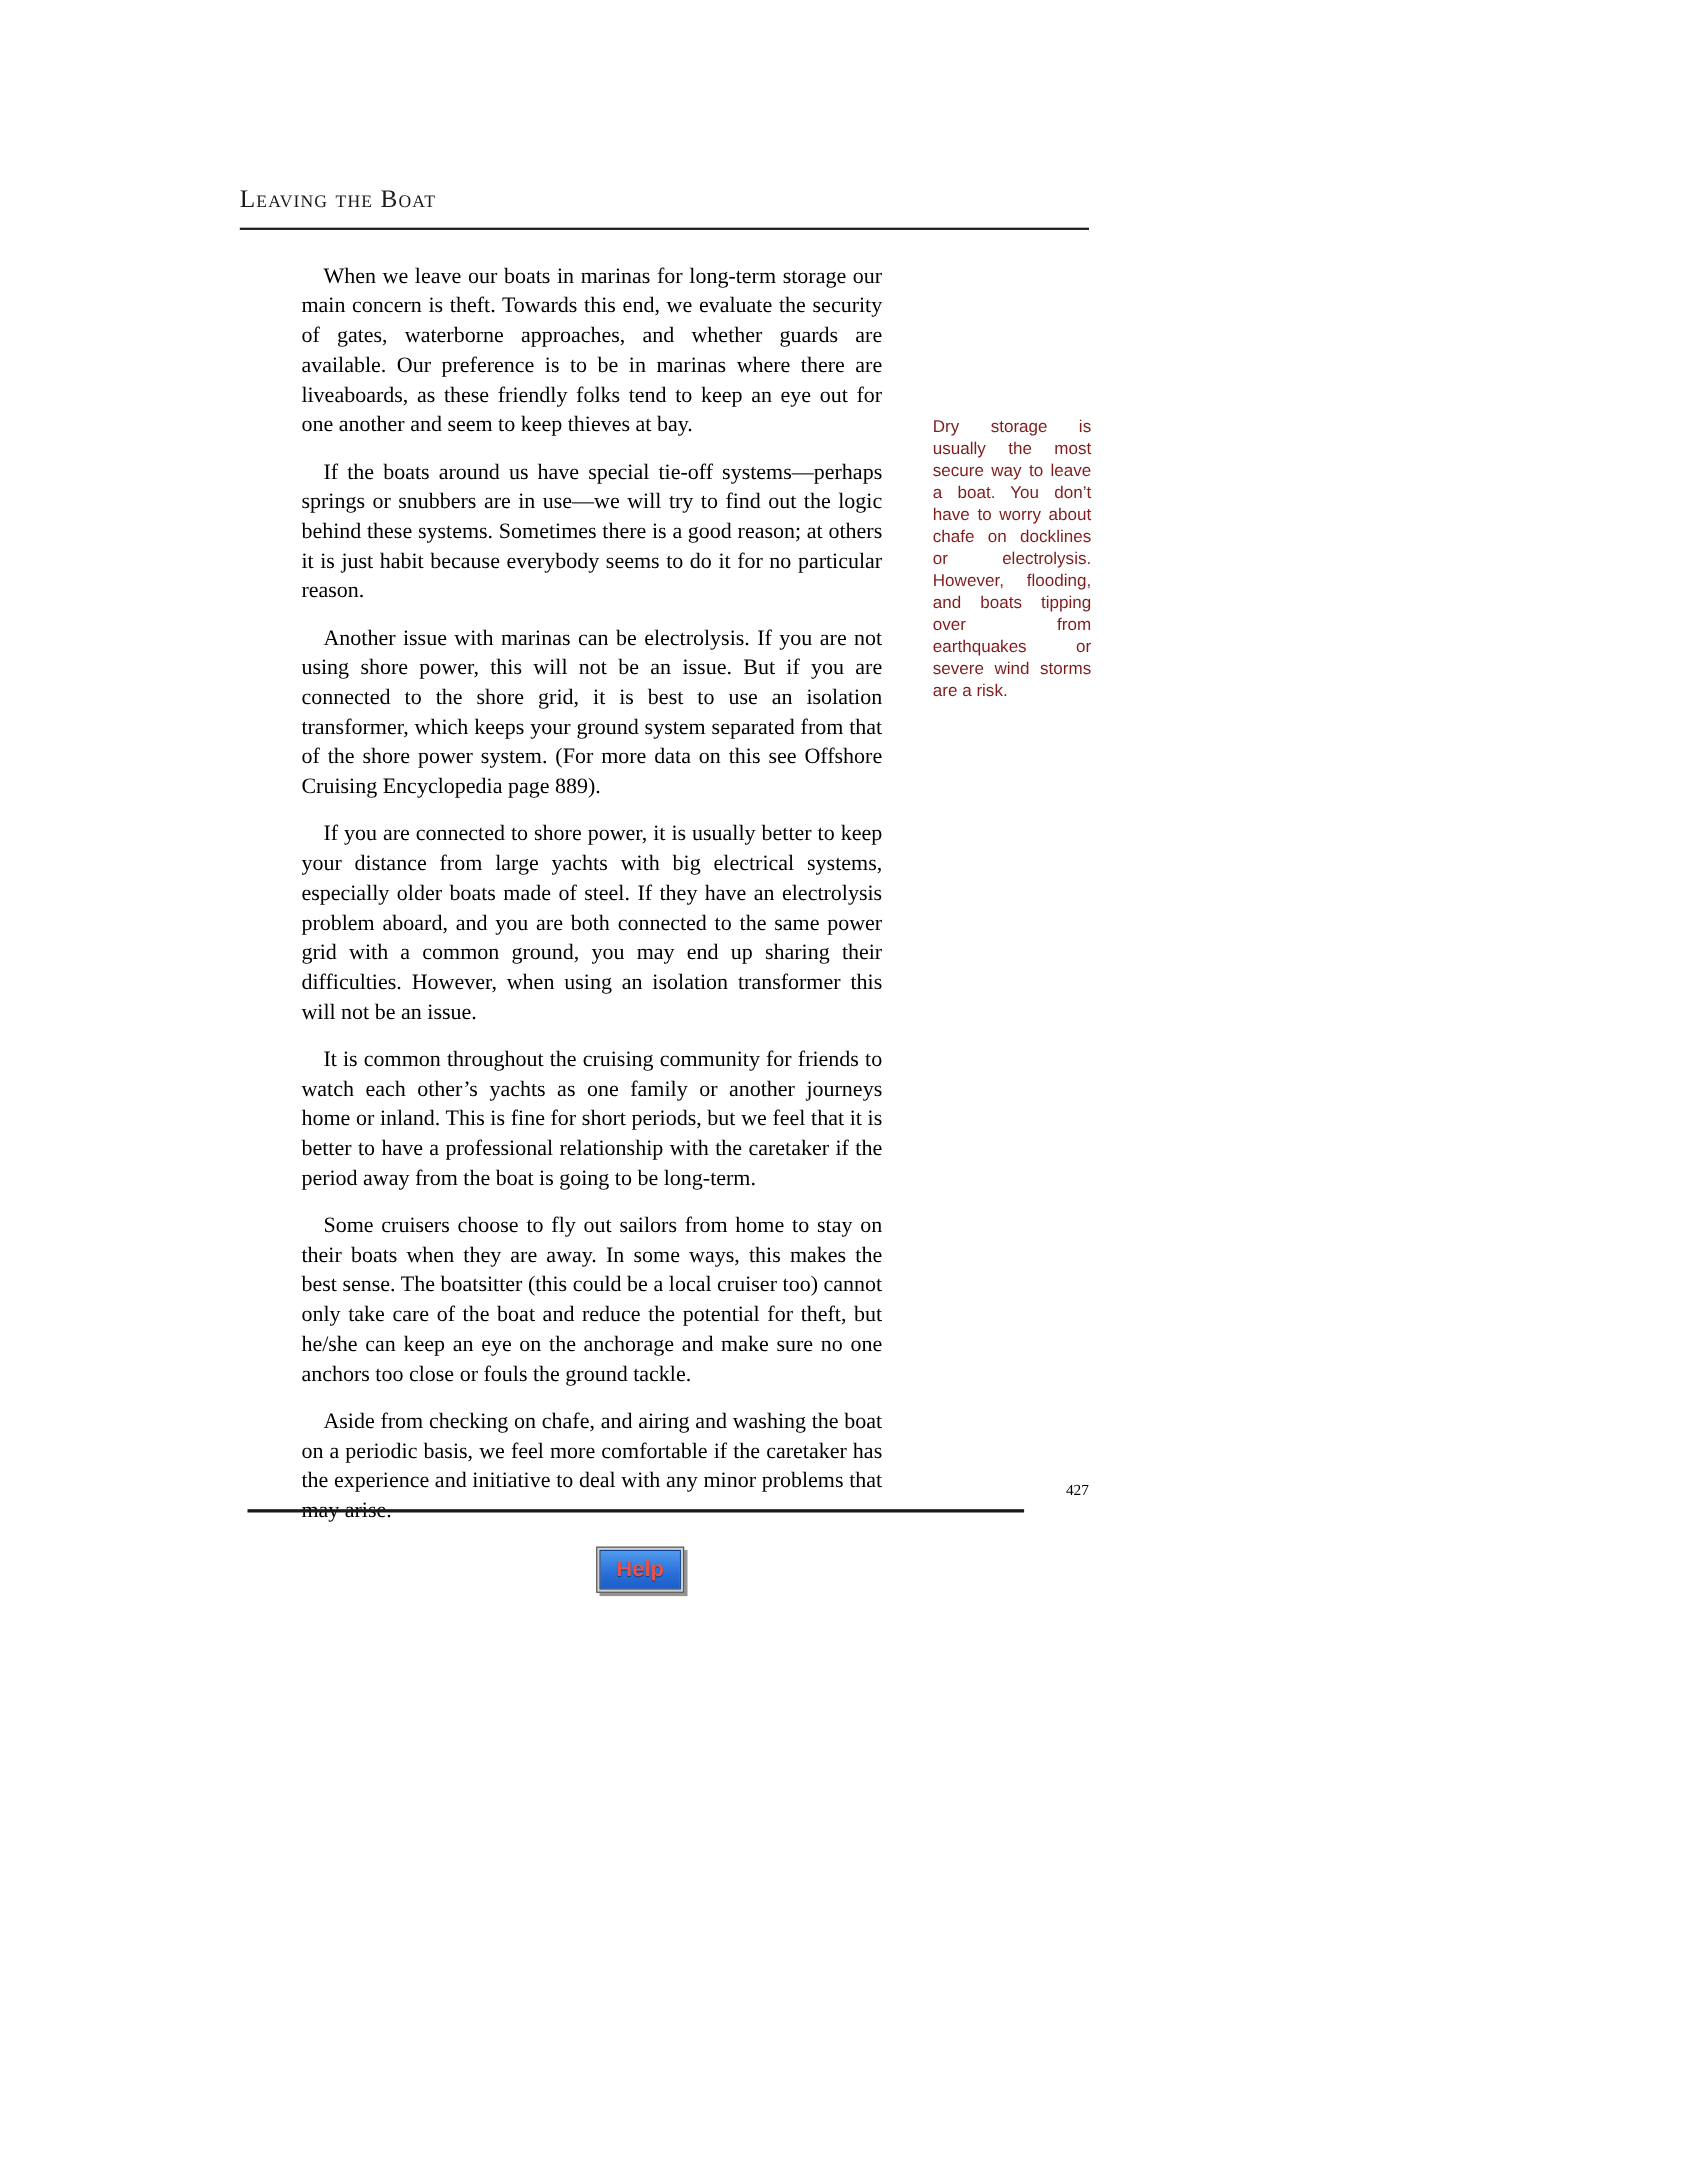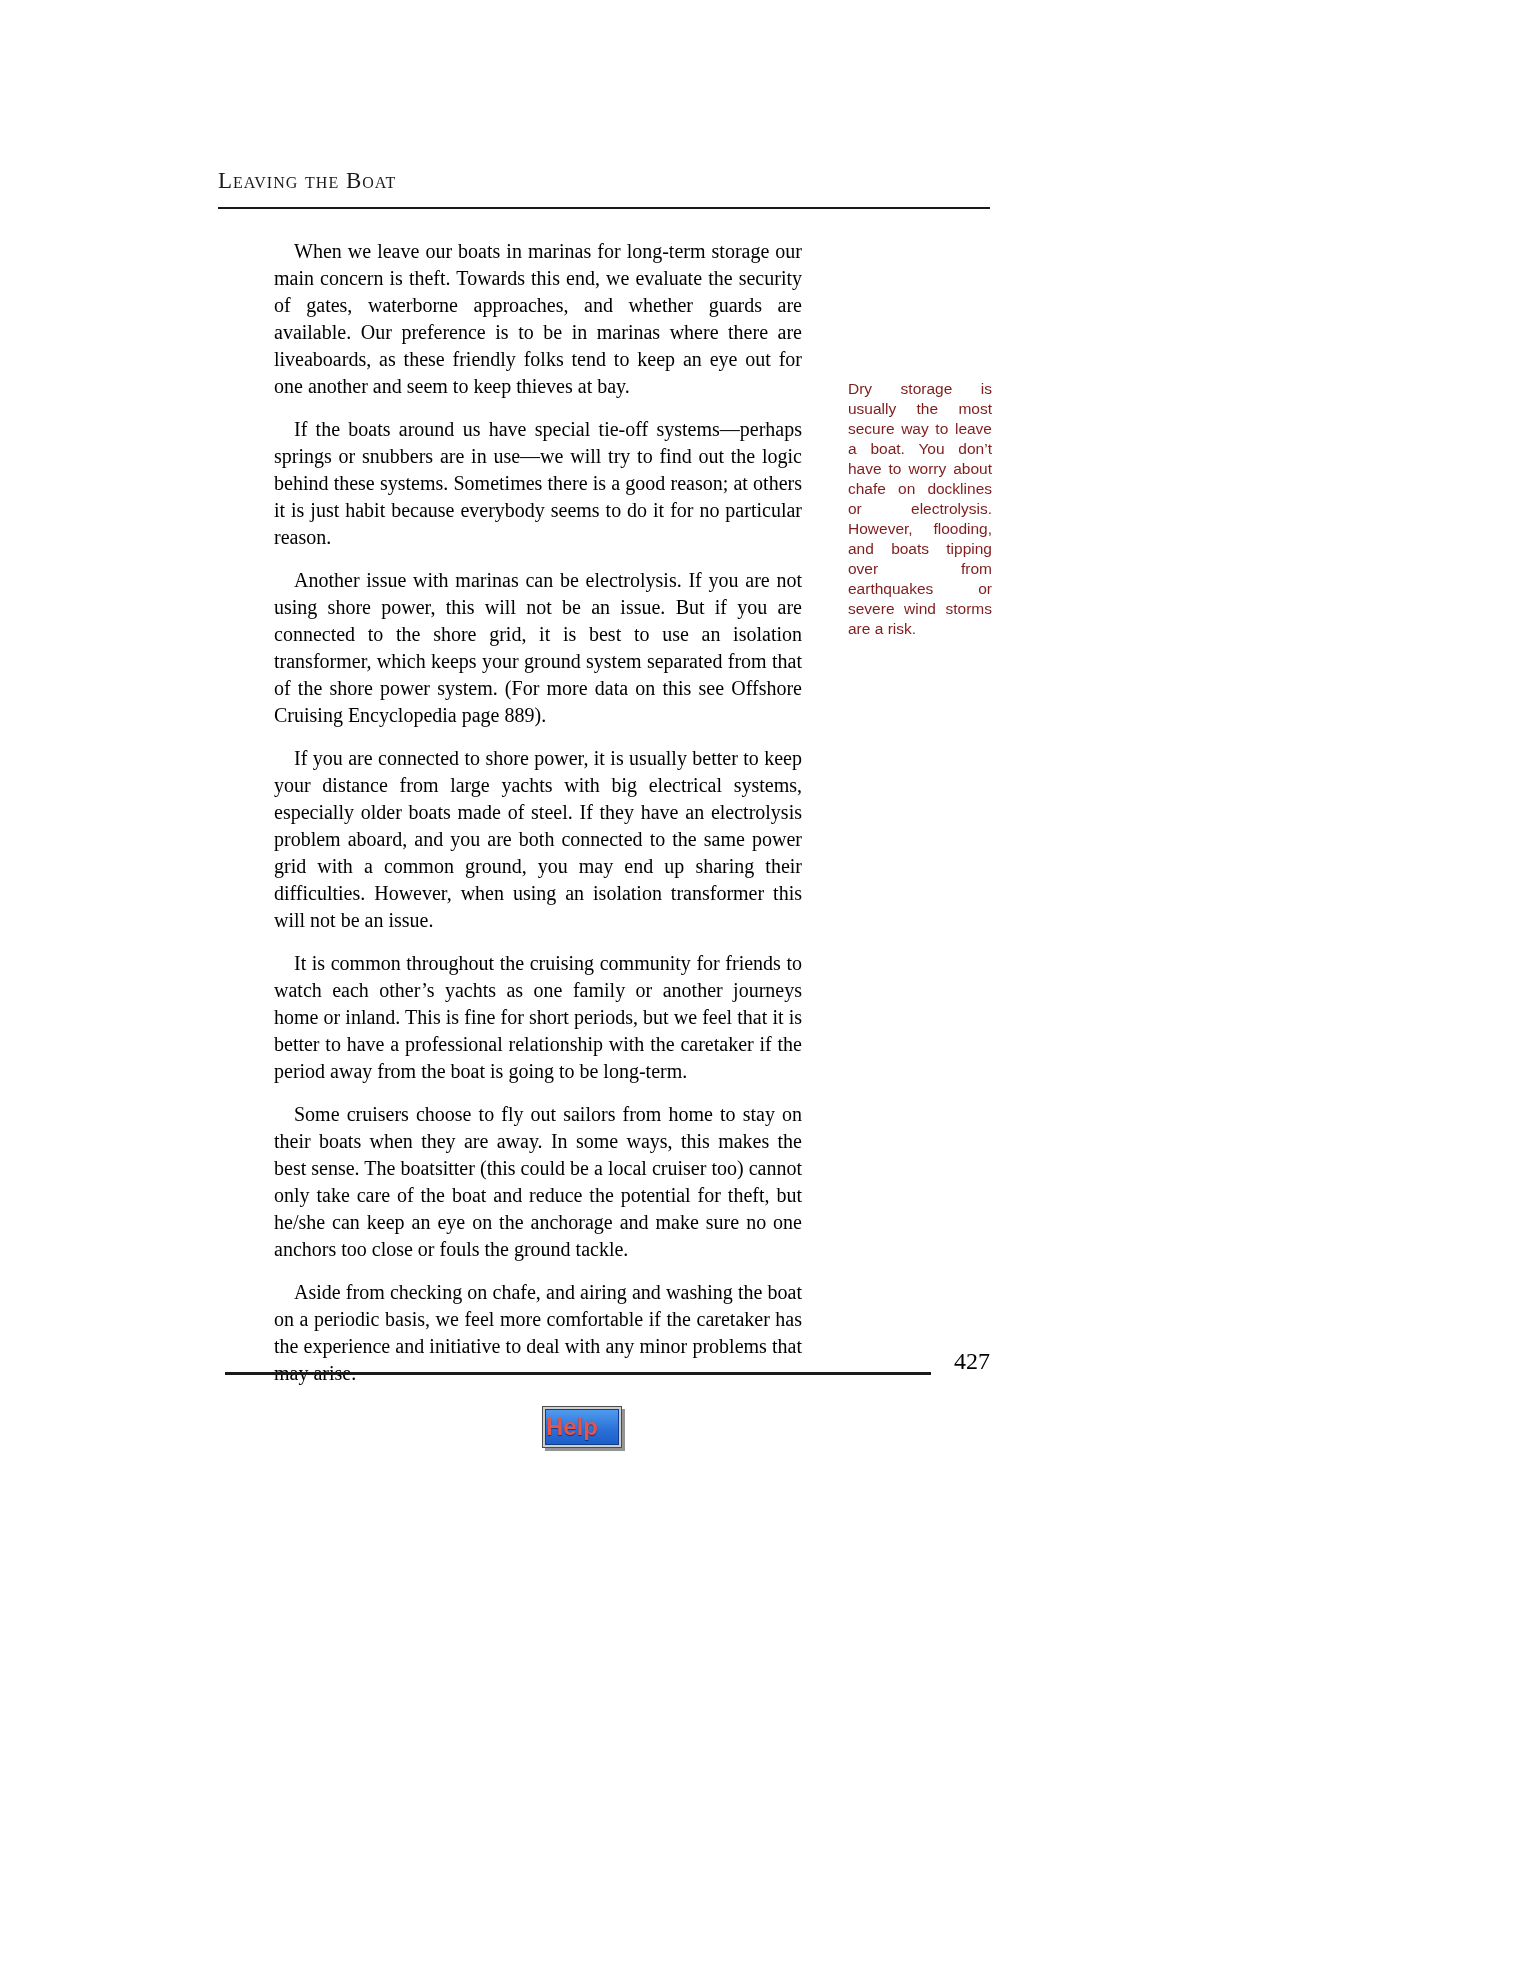--- a/index.html
+++ b/index.html
@@ -46,38 +46,38 @@
     text-align:justify;
   }
 
   
   .footer-rule{
     position:absolute;top:1372px;left:225px;width:706px;height:3px;
     background:#1a1a1a;border:none;margin:0;
   }
   .page-number{
     position:absolute;top:1348px;left:940px;width:50px;
-    font-size:24px;text-align:right;color:#000;
+    font-size:14px;text-align:right;color:#000;
   }
 
   
   .help-frame{
     position:absolute;top:1406px;left:542px;width:74px;height:36px;
     background:#cfcfcf;border:1px solid #4c4c4c;
     box-shadow:3px 3px 0 rgba(60,60,60,0.55);
     padding:2px;box-sizing:content-box;
   }
   .help-btn{
     width:100%;height:100%;
     background:linear-gradient(#4f9bee 0%, #2a6fd8 60%, #1d5ec9 100%);
     border:1px solid #0e3d8f;
     font-family:"Liberation Sans", sans-serif;
-    font-size:24px;font-weight:bold;
+    font-size:20px;font-weight:bold;
     color:#e4544a;text-shadow:0 1px 1px rgba(0,0,30,0.5);
-    cursor:pointer;display:block;padding:0;line-height:30px;text-align:left;
+    cursor:pointer;display:block;padding:0;line-height:30px;text-align:center;
   }
 </style>
 </head>
 <body>
 
 <div class="page">
 
   <div class="running-head-row">
     <span class="running-head">Leaving the Boat</span>
   </div>

